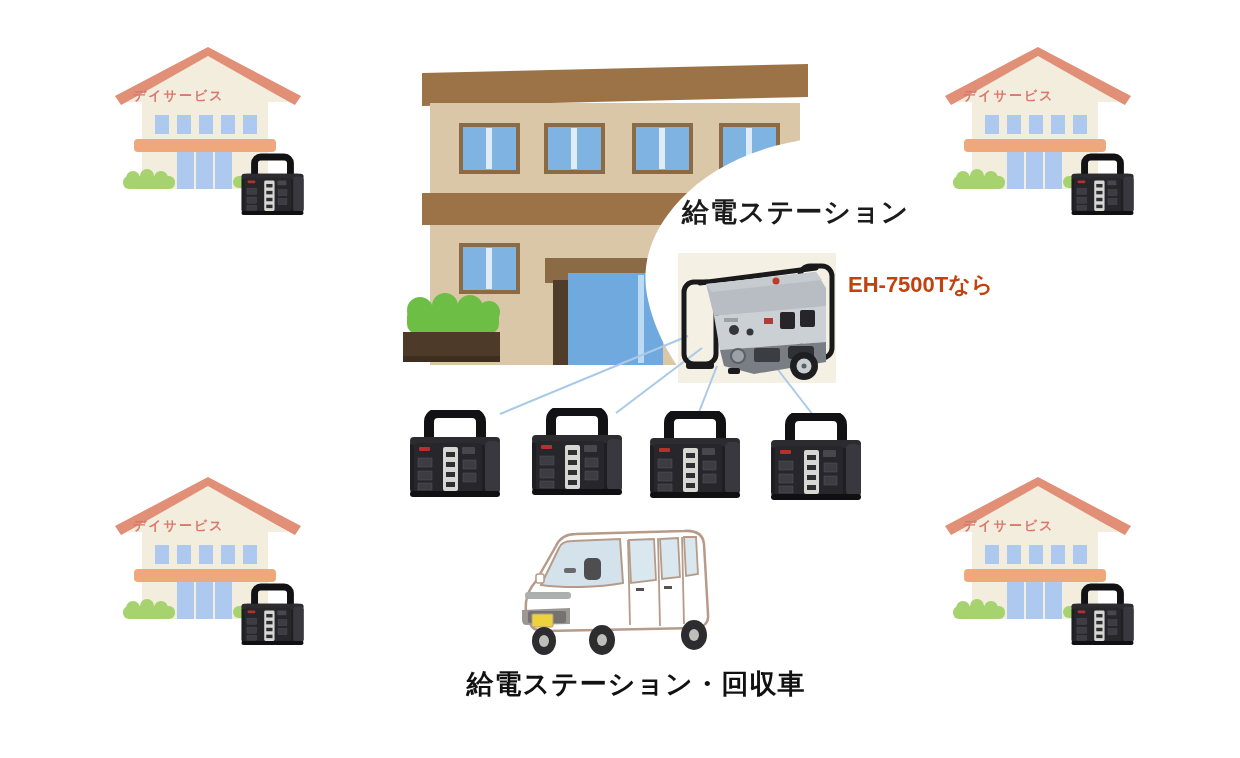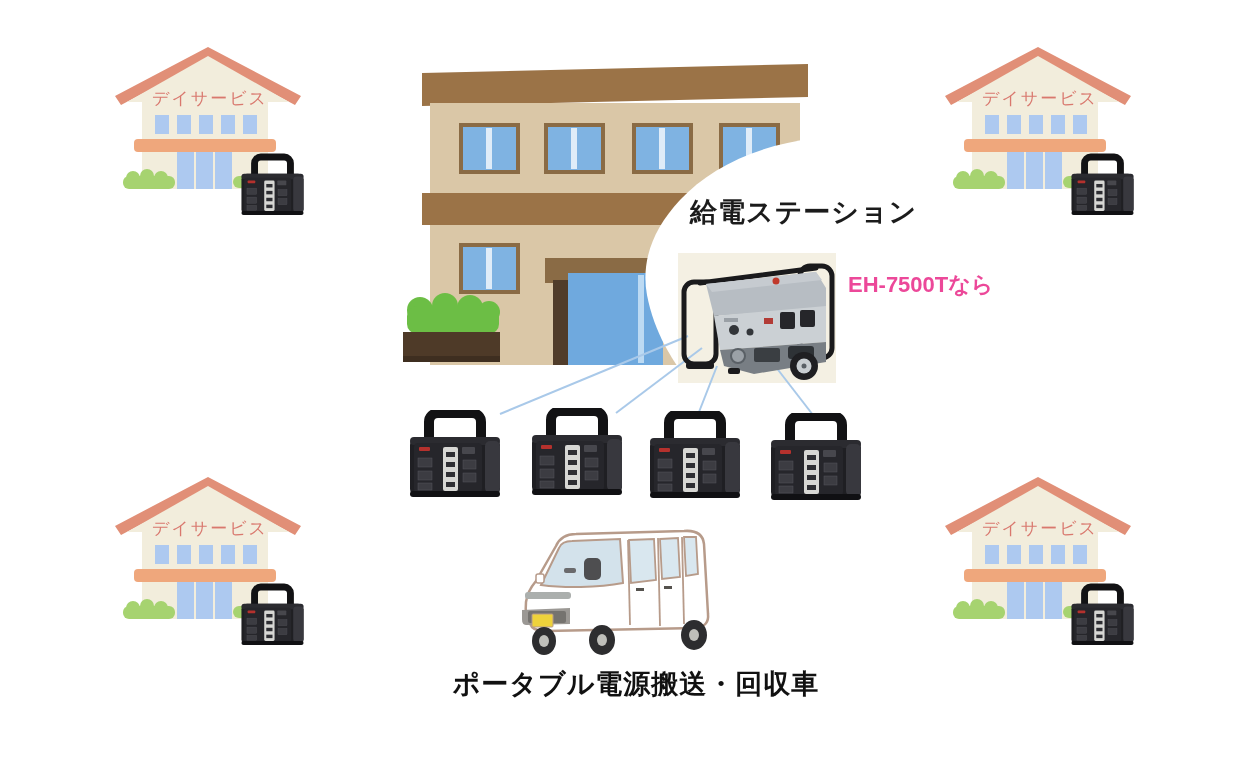--- a/index.html
+++ b/index.html
@@ -9,48 +9,48 @@
     background:#ffffff;
     overflow:hidden;
     font-family:"Liberation Sans","DejaVu Sans",sans-serif;
   }
   .abs{position:absolute;}
 
   
   #central-building{left:400px;top:60px;z-index:1;}
   #overlay-svg{left:0;top:0;z-index:2;}
   #generator-art{left:676px;top:250px;z-index:3;}
-  #bubble-title{left:682px;top:194px;z-index:6;margin-left:8px;}
+  #bubble-title{left:682px;top:194px;z-index:6;}
   #spec-text{left:848px;top:269px;z-index:6;}
   #van-art{left:508px;top:524px;z-index:1;}
   #van-caption{left:440px;top:666px;z-index:6;}
   .day-building{width:210px;height:180px;z-index:5;}
   .day-building svg{position:absolute;left:0;top:0;}
   #building-tl{left:105px;top:42px;}
   #building-tr{left:935px;top:42px;}
   #building-bl{left:105px;top:472px;}
   #building-br{left:935px;top:472px;}
   .ps-center{z-index:5;}
   #ps-1{left:405px;top:410px;}
   #ps-2{left:527px;top:408px;}
   #ps-3{left:645px;top:411px;}
   #ps-4{left:766px;top:413px;}
 
   
   .ds-label{
     position:absolute;left:28px;top:45px;width:154px;
-    text-align:center;
-    font-size:17px;font-weight:400;letter-spacing:2px;
+    text-align:left;
+    font-size:13px;font-weight:700;letter-spacing:2px;
     color:#D9786E;z-index:2;
   }
   #bubble-title{
     font-size:27px;font-weight:700;letter-spacing:1px;color:#1b1b1b;
   }
   #spec-text{
-    font-size:22px;font-weight:700;line-height:31px;color:#ec4899;
+    font-size:22px;font-weight:700;line-height:31px;color:#c2410c;
   }
   #van-caption{
     width:392px;text-align:center;
     font-size:27px;font-weight:700;letter-spacing:1px;color:#111111;
   }
 </style>
 </head>
 <body>
 
 <div class="canvas">
@@ -256,15 +256,15 @@
     <g>
       <ellipse cx="36" cy="117" rx="12" ry="14" fill="#2D2D2F"></ellipse>
       <ellipse cx="36" cy="117" rx="5" ry="6" fill="#BFBFBA"></ellipse>
       <ellipse cx="94" cy="116" rx="13" ry="15" fill="#2D2D2F"></ellipse>
       <ellipse cx="94" cy="116" rx="5" ry="6" fill="#BFBFBA"></ellipse>
       <ellipse cx="186" cy="111" rx="13" ry="15" fill="#2D2D2F"></ellipse>
       <ellipse cx="186" cy="111" rx="5" ry="6" fill="#BFBFBA"></ellipse>
     </g>
   </svg>
 
-  <div id="van-caption" class="abs">ポータブル電源搬送・回収車</div>
+  <div id="van-caption" class="abs">給電ステーション・回収車</div>
 
 </div>
 
 </body></html>

